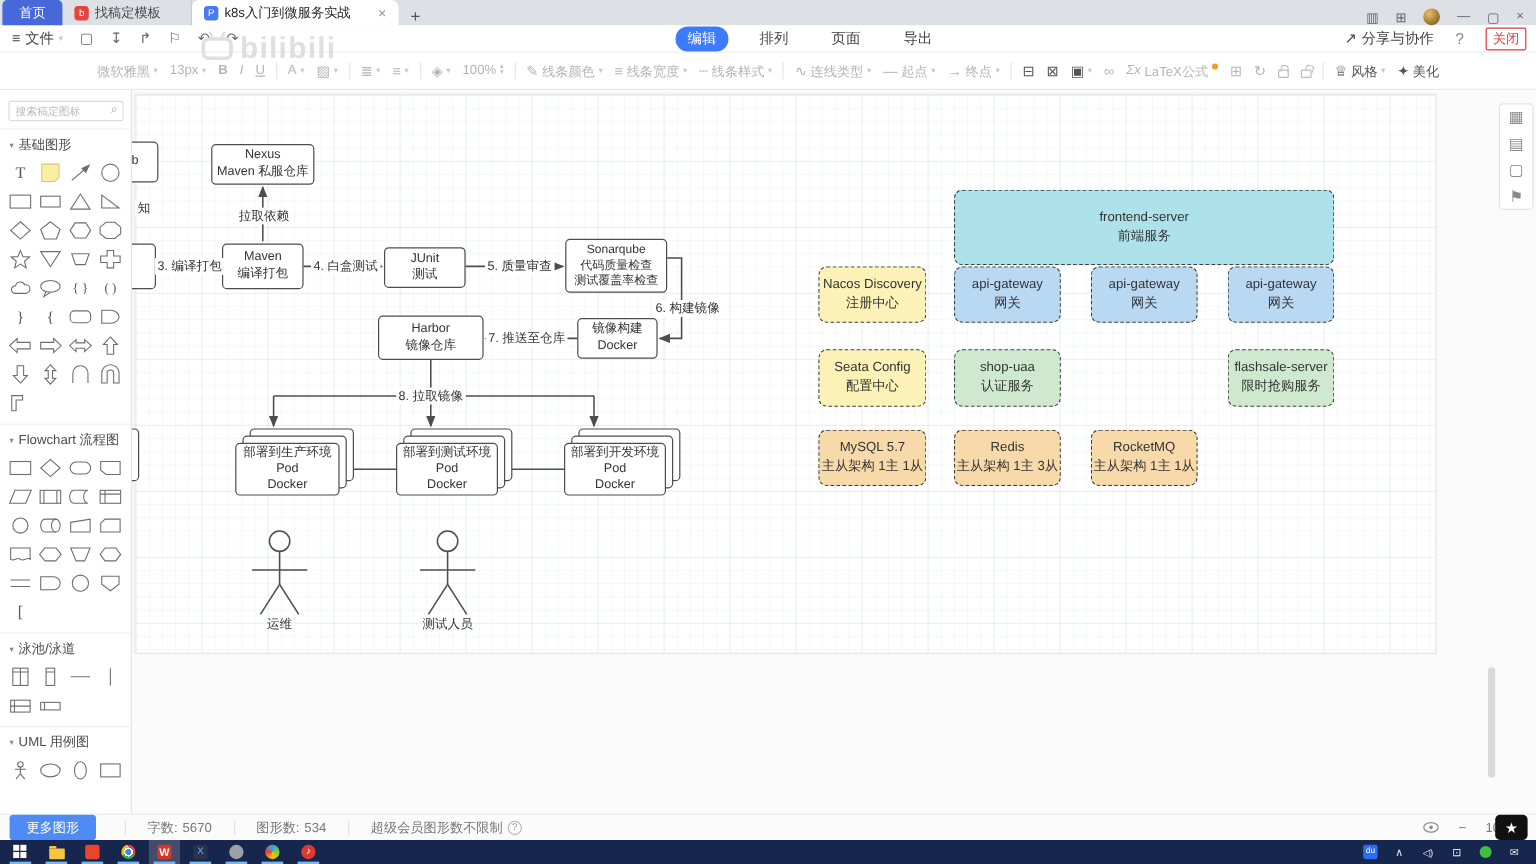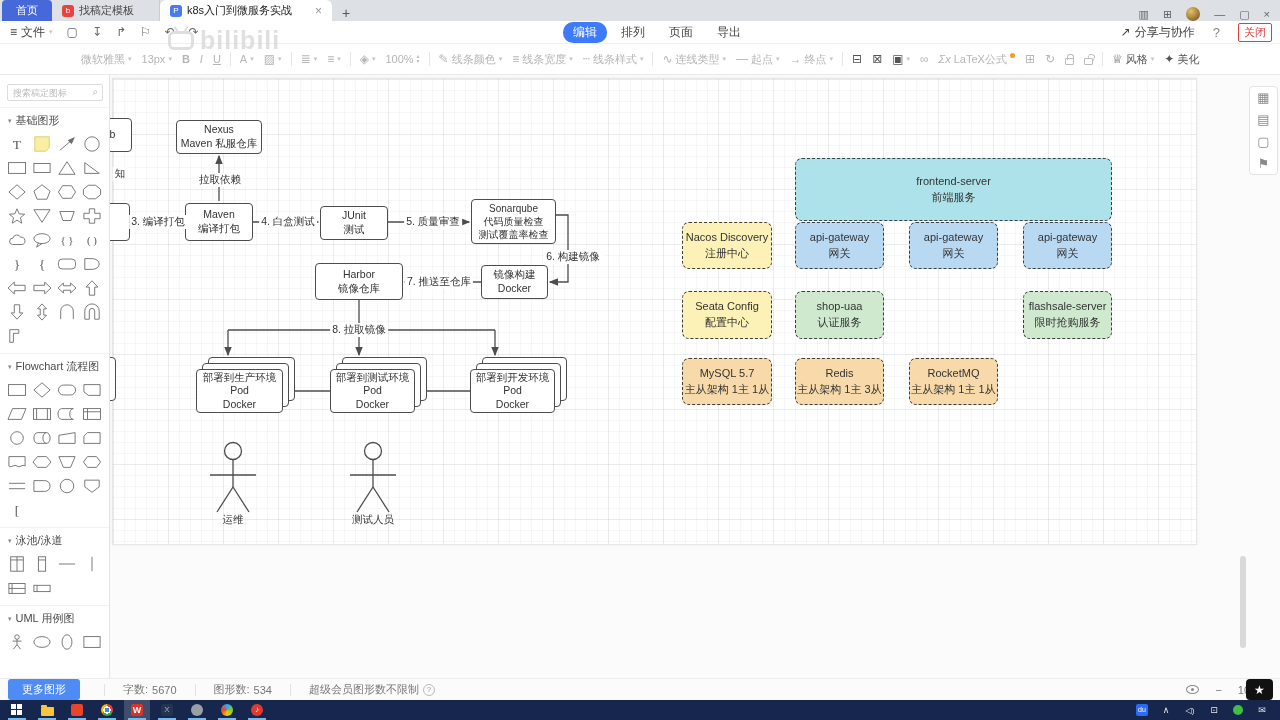--- a/index.html
+++ b/index.html
@@ -19,21 +19,21 @@
   .tab-close { margin-left:auto; color:#999; font-size:12px; }
   #newtab { font-size:14px; color:#555; padding:0 10px; }
   #win-controls { margin-left:auto; display:flex; align-items:center; gap:14px; padding-right:10px; color:#5f6368; font-size:11px; }
   #win-controls .avatar { width:14px; height:14px; border-radius:50%; background:radial-gradient(circle at 35% 30%, #e8c06a, #6b4a12); }
 
   
   #menubar { position:absolute; left:0; top:21px; width:1280px; height:23px; background:#fff; border-bottom:1px solid #f0f0f0; display:flex; align-items:center; z-index:39; }
   #file-group { display:flex; align-items:center; gap:4px; padding:0 10px; color:#444; font-size:12px; }
   #doc-actions { display:flex; align-items:center; gap:14px; color:#666; font-size:12px; margin-left:4px; }
   #doc-actions span { cursor:default; }
-  #menus { position:absolute; left:563px; display:flex; gap:4px; align-items:center; }
+  #menus { position:absolute; left:563px; display:flex; gap:16px; align-items:center; }
   .menu-item { font-size:12px; color:#444; padding:2px 10px; }
   .menu-item.active { background:#3e7bfa; color:#fff; border-radius:10px; }
   #menubar-right { margin-left:auto; display:flex; align-items:center; gap:18px; padding-right:8px; }
   #share { display:flex; gap:4px; align-items:center; color:#444; font-size:12px; }
   #help { color:#888; font-size:13px; }
   #close-btn { color:#e03c3c; border:1px solid #e03c3c; font-size:11px; padding:1px 5px; border-radius:2px; background:#fff; }
 
   
   #toolbar { position:absolute; left:0; top:44px; width:1280px; height:31px; background:#fff; border-bottom:1px solid #e9e9e9; display:flex; align-items:center; font-size:11px; z-index:38; }
   .tb-item { display:flex; align-items:center; gap:3px; color:#b5b5b5; margin:0 5px; white-space:nowrap; }

